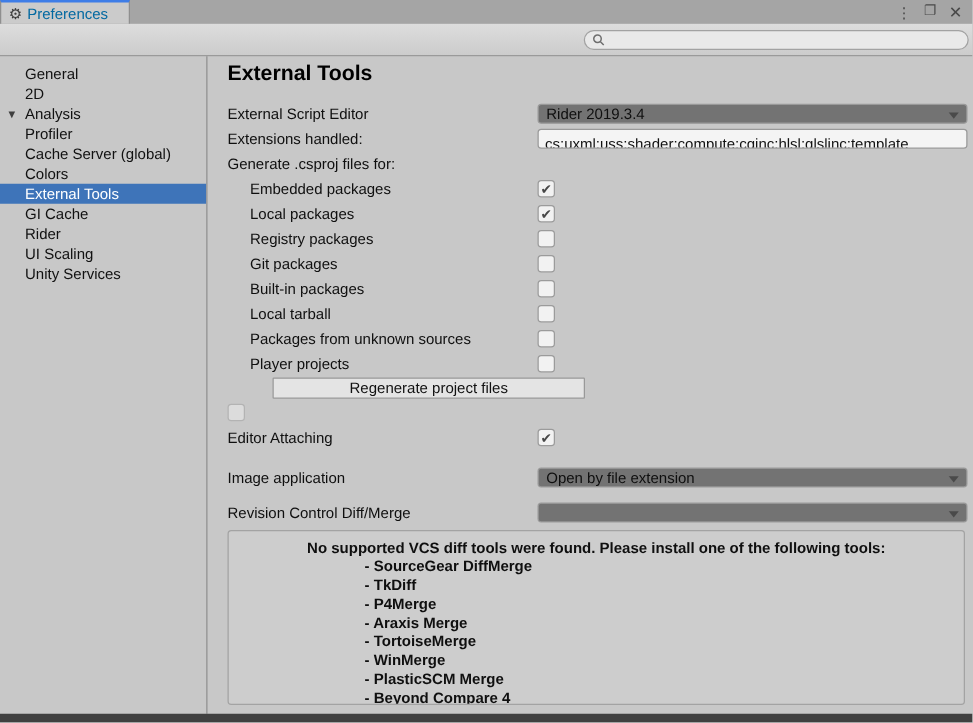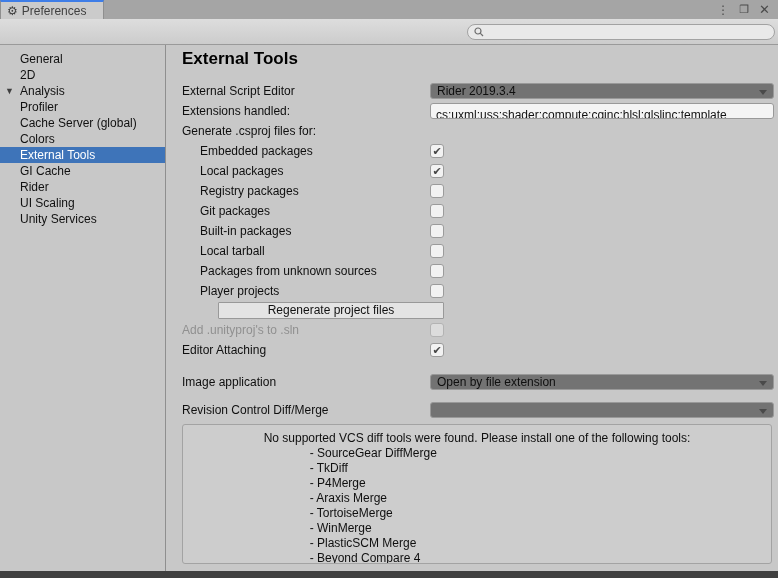--- a/index.html
+++ b/index.html
@@ -17,21 +17,21 @@
   .titlebar {
     height: 19px; background: #a5a5a5; display: flex; align-items: stretch;
     flex: 0 0 auto; position: relative;
   }
   .tab {
     width: 104px; background: #cbcbcb; border-top: 2px solid #3e7de7;
     border-right: 1px solid #8f8f8f; border-left: 1px solid #8f8f8f;
     display: flex; align-items: center; padding: 0 6px; gap: 4px;
   }
   .tab .gear { font-size: 12px; color: #3c3c3c; line-height: 1; }
-  .tab .tab-label { font-size: 12px; color: #404040; white-space: nowrap; }
+  .tab .tab-label { font-size: 12px; color: #0369a1; white-space: nowrap; }
   .win-controls {
     margin-left: auto; display: flex; align-items: center; gap: 10px;
     padding-right: 8px; color: #4a4a4a;
   }
   .win-controls span { cursor: default; line-height: 1; }
   .ctl-menu { font-size: 12px; letter-spacing: 0; }
   .ctl-max { font-size: 11px; }
   .ctl-close { font-size: 13px; }
 
   
@@ -95,33 +95,33 @@
   }
   .checkbox {
     width: 14px; height: 14px; background: #f2f2f2; border: 1px solid #9b9b9b;
     border-radius: 3px; display: inline-flex; align-items: center; justify-content: center;
     font-size: 11px; font-weight: 700; color: #474747; cursor: default;
   }
   .checkbox.disabled { background: #dcdcdc; border-color: #b3b3b3; }
 
   .btn-row { height: 19px; display: flex; align-items: center; }
   .regen-btn {
-    margin-left: 36px; width: 226px; height: 17px;
+    margin-left: 36px; width: 250px; height: 17px;
     background: #e4e4e4; border: 1px solid #999999; border-radius: 1px;
     font-family: inherit; font-size: 12px; color: #111; text-align: center; line-height: 15px;
     cursor: default;
   }
   .row.disabled .lbl { color: #909090; }
 
   .gap12 { height: 12px; } .gap8 { height: 8px; } .gap4 { height: 4px; }
 
   .helpbox {
     margin-right: 2px; height: 140px;
     background: #cdcdcd; border: 1px solid #a3a3a3; border-radius: 3px;
-    padding: 6px 8px; text-align: center; overflow: hidden;
+    padding: 6px 8px; text-align: center; overflow: hidden; font-weight: bold;
   }
   .helpbox-inner { display: inline-block; text-align: left; }
   .helpbox-inner .intro { line-height: 15px; }
   .helpbox-inner .tool-line { line-height: 15px; padding-left: 46px; }
 
   .bottom-bar { height: 7px; flex: 0 0 auto; background: #404040; }
 </style>
 </head>
 <body>
 
@@ -234,21 +234,20 @@
               <span class="checkbox"></span>
             </span>
           </div>
         </div>
 
       <div class="btn-row">
         <button class="regen-btn">Regenerate project files</button>
       </div>
 
       <div class="row disabled">
-        <span class="lbl">Add .unityproj's to .sln</span>
         <span class="ctrl">
           <span class="checkbox disabled"></span>
         </span>
       </div>
 
       <div class="row">
         <span class="lbl">Editor Attaching</span>
         <span class="ctrl">
           <span class="checkbox" id="editor-attach-cb">✔</span>
         </span>

